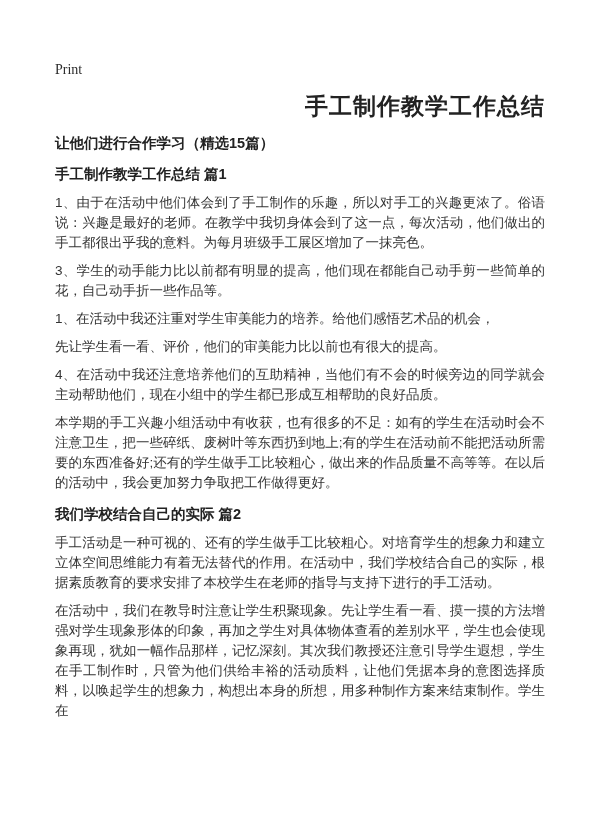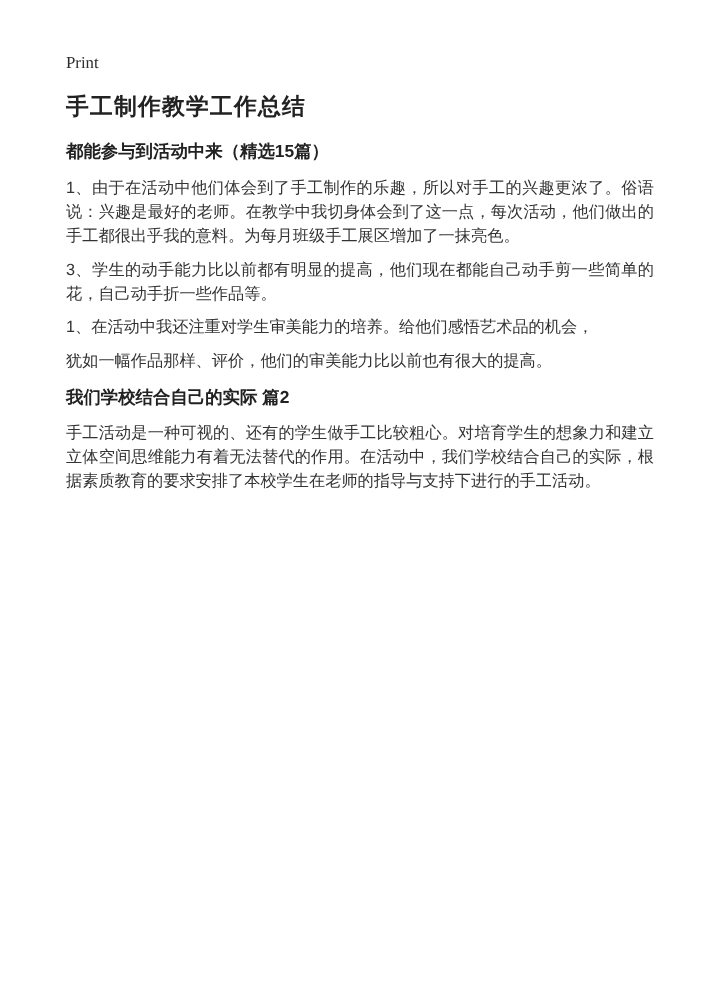--- a/index.html
+++ b/index.html
@@ -9,37 +9,37 @@
   }
   html,body{margin:0;padding:0;background:#e8e8e8;}
   .page{
     position:relative;
     width:600px;
     height:828px;
     margin:0 auto;
     background:var(--bg);
     overflow:hidden;
     box-sizing:border-box;
-    padding:44px 55px 0 55px;
+    padding:60px 55px 0 55px;
     font-family:"Liberation Sans","DejaVu Sans",sans-serif;
     color:var(--text);
   }
   .print-link{
     display:inline-block;
     font-family:"Liberation Serif","DejaVu Serif",serif;
     font-size:14px;
     color:#2d2d2d;
     text-decoration:none;
     cursor:pointer;
     margin:0 0 14px 0;
   }
   h1.doc-title{
     margin:0 0 14px 0;
-    text-align:left;
-    font-size:19px;
+    text-align:right;
+    font-size:23px;
     line-height:28px;
     font-weight:bold;
     color:var(--heading);
     letter-spacing:1px;
   }
   p.doc-subtitle{
     margin:0 0 10px 0;
     font-size:14.5px;
     line-height:19px;
     font-weight:bold;
@@ -62,24 +62,28 @@
   }
 </style>
 </head>
 <body>
 
 <div class="page">
   <a class="print-link" href="#">Print</a>
 
   <h1 class="doc-title">手工制作教学工作总结</h1>
 
-  <p class="doc-subtitle">都能参与到活动中来（精选15篇）</p>
+  <p class="doc-subtitle">让他们进行合作学习（精选15篇）</p>
 
+  <h2 class="section-heading">手工制作教学工作总结 篇1</h2>
 
   <p class="body-para">1、由于在活动中他们体会到了手工制作的乐趣，所以对手工的兴趣更浓了。俗语说：兴趣是最好的老师。在教学中我切身体会到了这一点，每次活动，他们做出的手工都很出乎我的意料。为每月班级手工展区增加了一抹亮色。</p>
   <p class="body-para">3、学生的动手能力比以前都有明显的提高，他们现在都能自己动手剪一些简单的花，自己动手折一些作品等。</p>
   <p class="body-para">1、在活动中我还注重对学生审美能力的培养。给他们感悟艺术品的机会，</p>
-  <p class="body-para">犹如一幅作品那样、评价，他们的审美能力比以前也有很大的提高。</p>
+  <p class="body-para">先让学生看一看、评价，他们的审美能力比以前也有很大的提高。</p>
+  <p class="body-para">4、在活动中我还注意培养他们的互助精神，当他们有不会的时候旁边的同学就会主动帮助他们，现在小组中的学生都已形成互相帮助的良好品质。</p>
+  <p class="body-para">本学期的手工兴趣小组活动中有收获，也有很多的不足：如有的学生在活动时会不注意卫生，把一些碎纸、废树叶等东西扔到地上;有的学生在活动前不能把活动所需要的东西准备好;还有的学生做手工比较粗心，做出来的作品质量不高等等。在以后的活动中，我会更加努力争取把工作做得更好。</p>
 
   <h2 class="section-heading">我们学校结合自己的实际 篇2</h2>
 
   <p class="body-para">手工活动是一种可视的、还有的学生做手工比较粗心。对培育学生的想象力和建立立体空间思维能力有着无法替代的作用。在活动中，我们学校结合自己的实际，根据素质教育的要求安排了本校学生在老师的指导与支持下进行的手工活动。</p>
+  <p class="body-para">在活动中，我们在教导时注意让学生积聚现象。先让学生看一看、摸一摸的方法增强对学生现象形体的印象，再加之学生对具体物体查看的差别水平，学生也会使现象再现，犹如一幅作品那样，记忆深刻。其次我们教授还注意引导学生遐想，学生在手工制作时，只管为他们供给丰裕的活动质料，让他们凭据本身的意图选择质料，以唤起学生的想象力，构想出本身的所想，用多种制作方案来结束制作。学生在</p>
 </div>
 
 </body></html>

